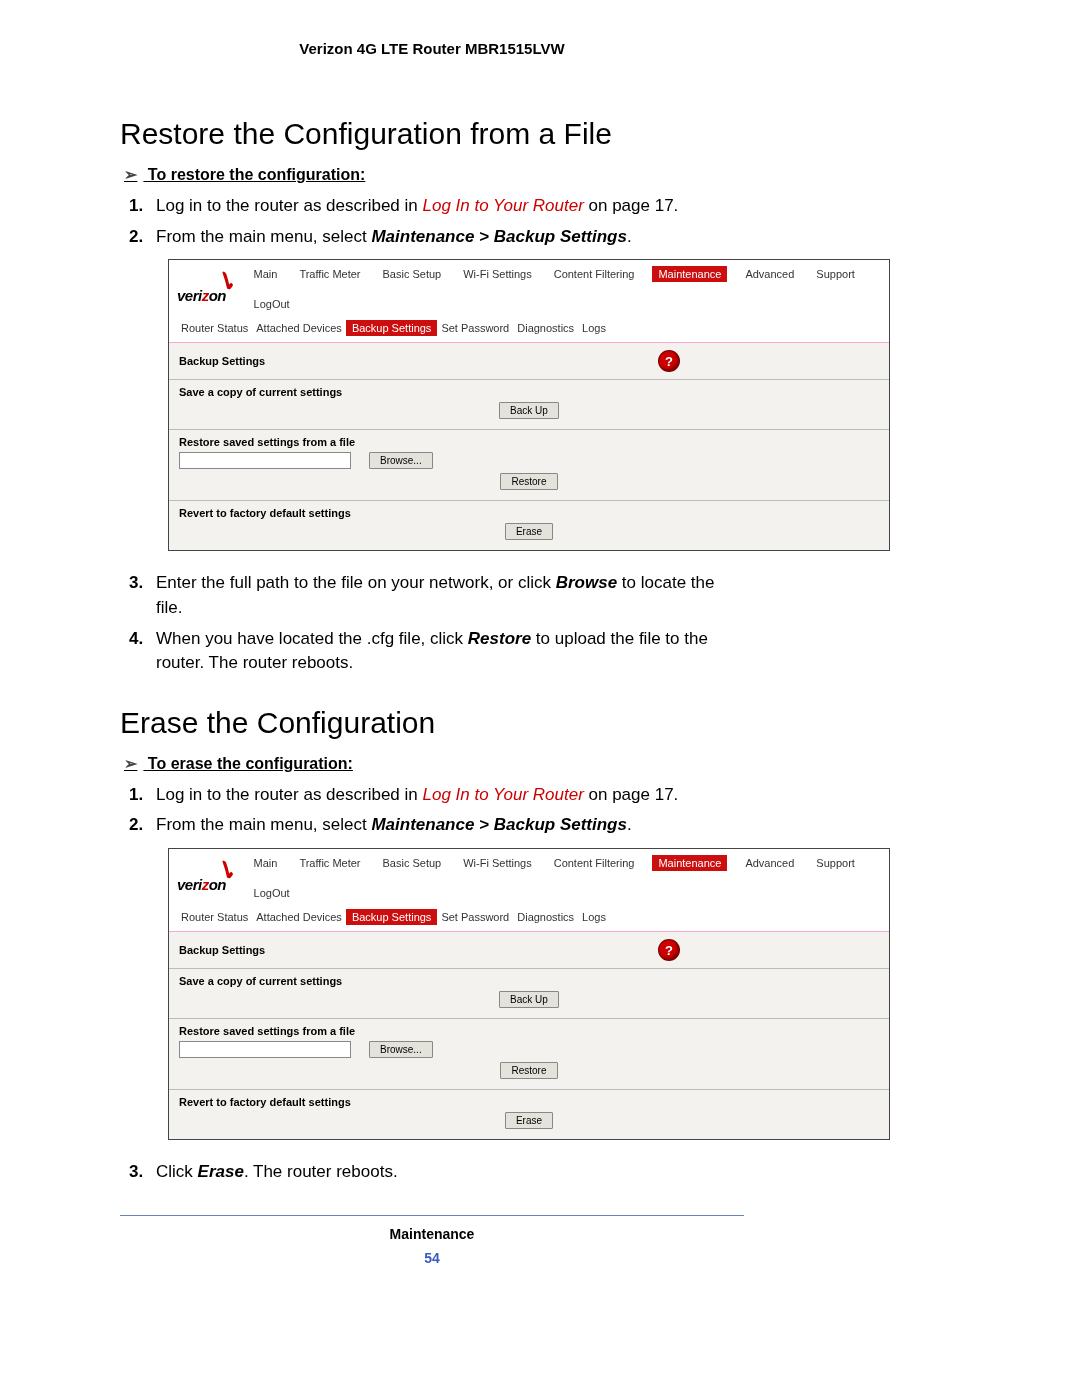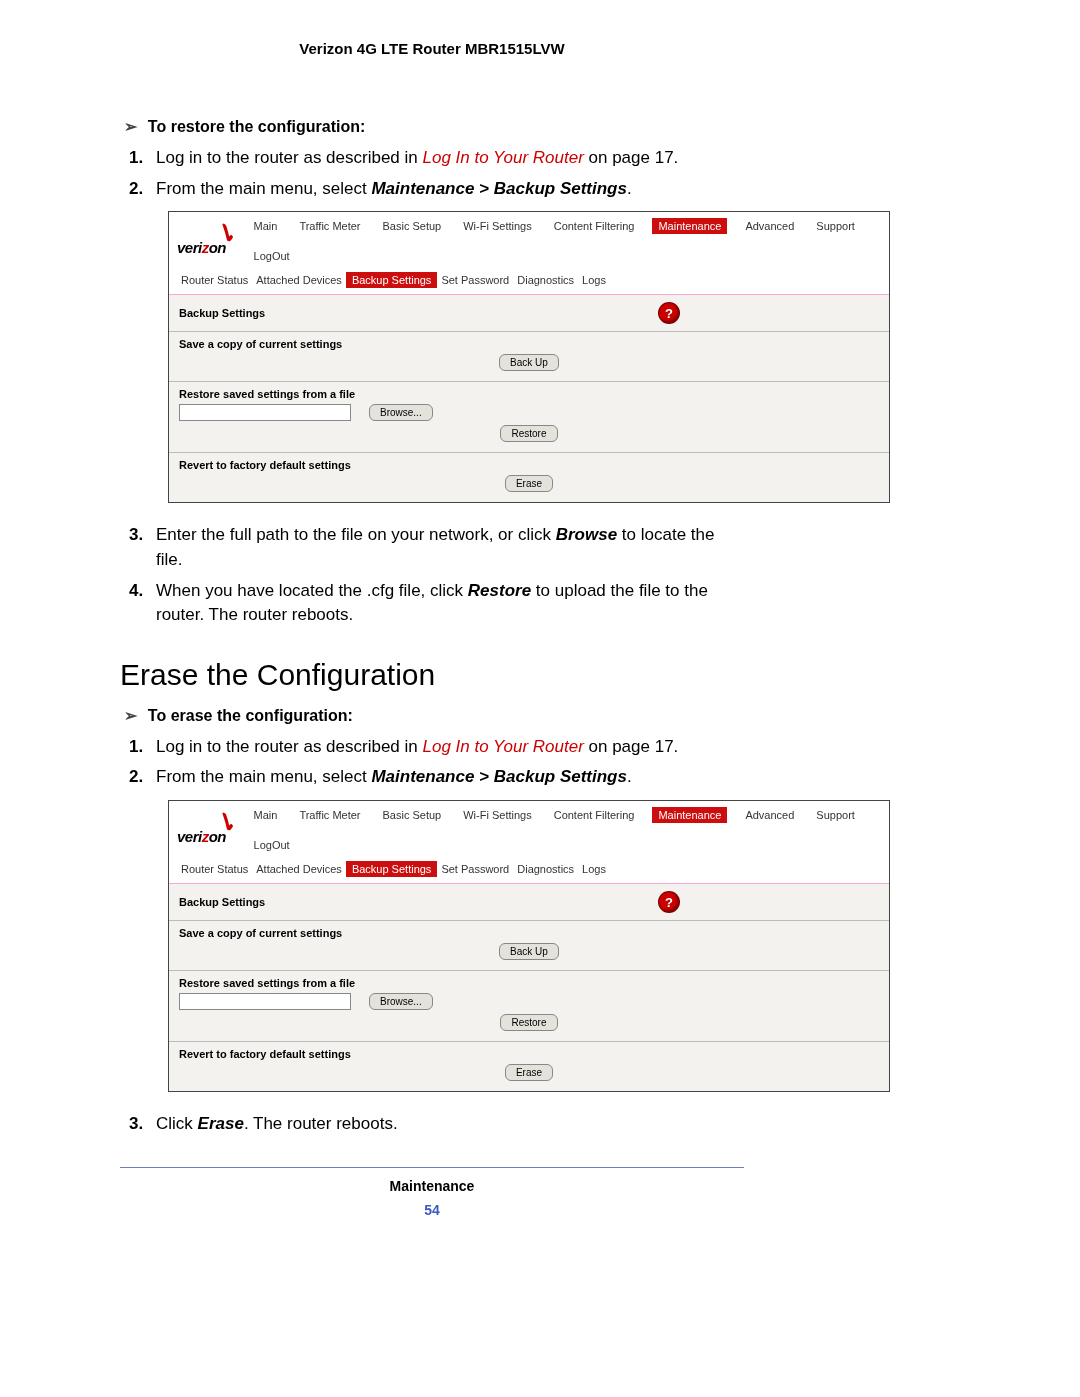--- a/index.html
+++ b/index.html
@@ -24,20 +24,21 @@
   h1.section {
     font-family: "Lucida Grande", "Segoe UI", Arial, sans-serif;
     font-weight: 400;
     font-size: 30px;
     margin: 30px 0 14px 0;
   }
   .proc-header {
     font-weight: bold;
     margin: 8px 0 10px 4px;
     font-size: 16px;
+    text-decoration: underline;
   }
   .proc-header .arrow {
     color: #444;
     margin-right: 6px;
     font-size: 16px;
   }
   ol.steplist {
     margin: 4px 0 10px 28px;
     padding: 0;
     font-size: 17px;
@@ -158,21 +159,21 @@
     font-weight: bold;
     margin-bottom: 4px;
   }
   .shot .btn {
     display: inline-block;
     background: #e3e3dc;
     border: 1px solid #888;
     padding: 2px 10px;
     font-size: 10px;
     cursor: pointer;
-    border-radius: 6px;
+    border-radius: 1px;
   }
   .shot .center {
     text-align: center;
     margin-top: 2px;
   }
   .shot .file-row { display: flex; align-items: center; gap: 18px; margin-bottom: 4px; }
   .shot .file-input {
     width: 170px;
     height: 15px;
     border: 1px solid #888;
@@ -199,20 +200,21 @@
     font-size: 14px;
   }
 </style>
 </head>
 <body>
 
 <div class="page">
 
   <div class="header-title">Verizon 4G LTE Router MBR1515LVW</div>
 
+  <h1 class="section">Restore the Configuration from a File</h1>
 
   <div class="proc-header">
     <span class="arrow">➢</span>
     <span>To restore the configuration:</span>
   </div>
 
   <ol class="steplist">
     <li>
       <span>Log in to the router as described in </span><span class="link">Log In to Your Router</span><span> on page 17.</span>
     </li>

